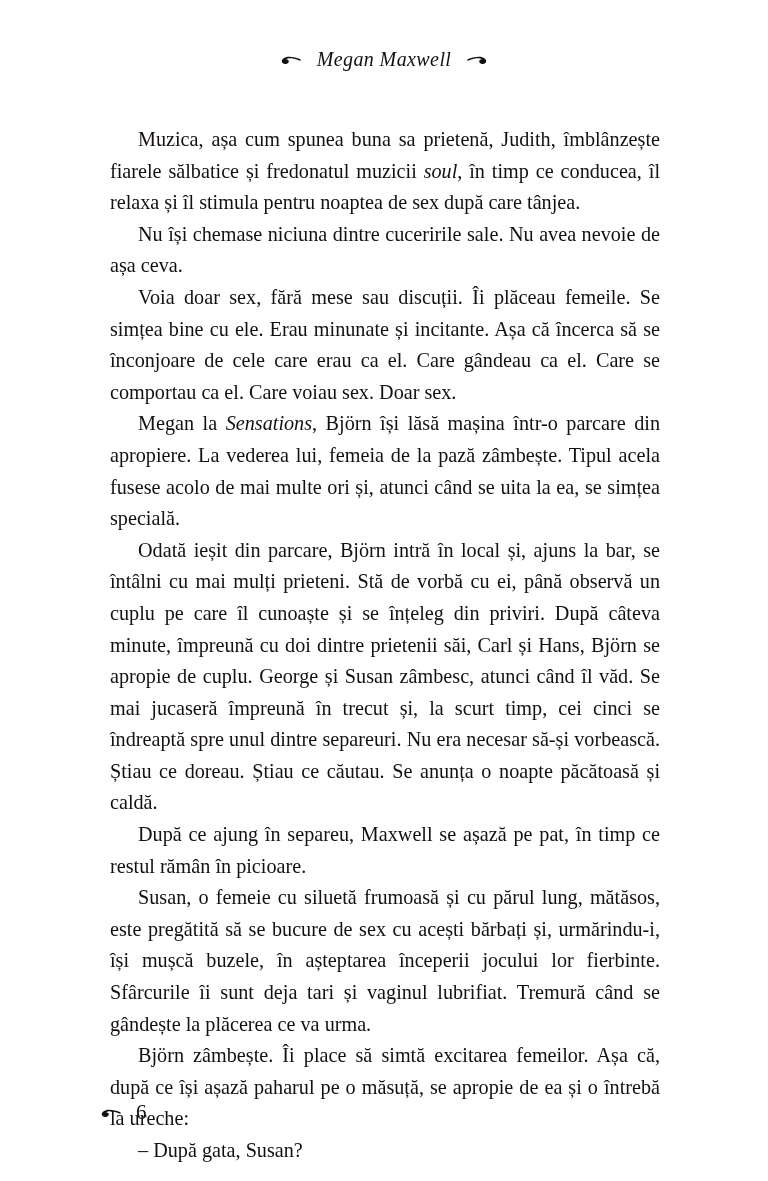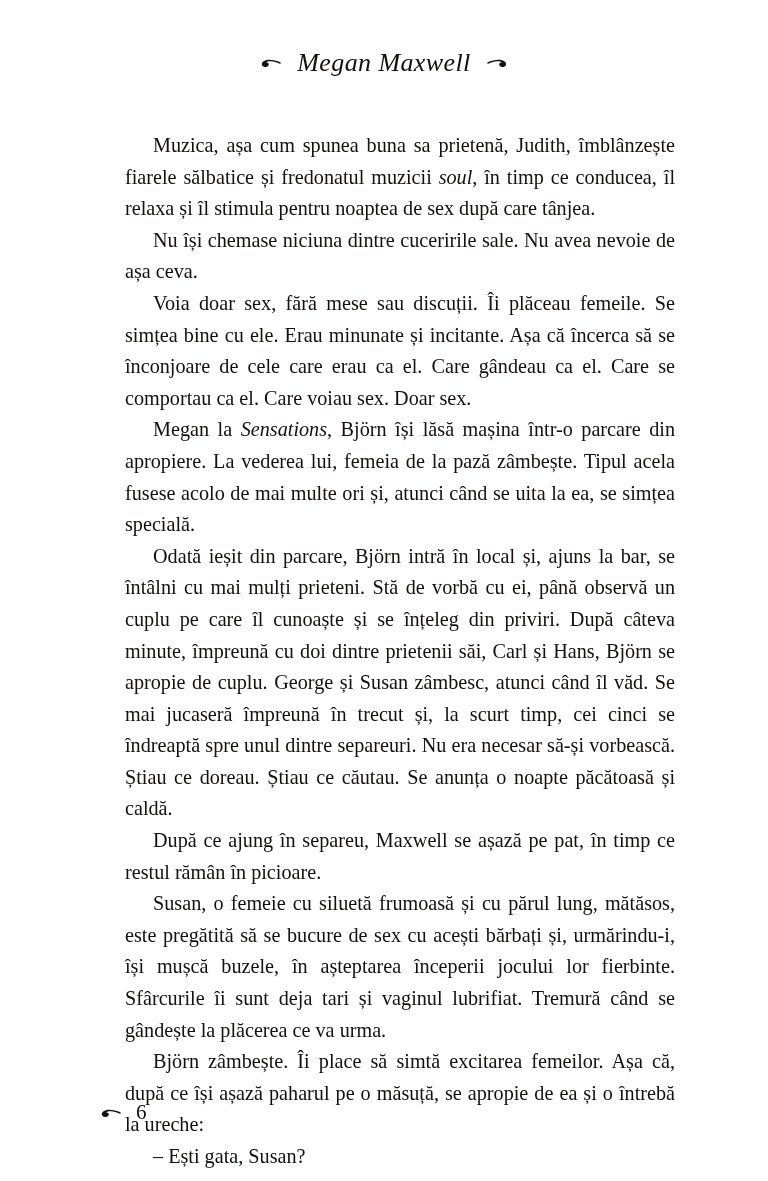--- a/index.html
+++ b/index.html
@@ -27,42 +27,41 @@
   .running-head {
     position: absolute;
     top: 48px;
     left: 0;
     width: 768px;
     text-align: center;
     white-space: nowrap;
   }
   .running-head .author-name {
     font-style: italic;
-    font-size: 26px;
+    font-size: 20px;
     letter-spacing: 0.4px;
     color: #14100f;
     vertical-align: middle;
   }
   .ornament {
     display: inline-block;
     vertical-align: middle;
     color: #14100f;
   }
   .ornament svg { display: block; }
   .orn-left  { margin-right: 11px; }
   .orn-right { margin-left: 11px; }
   .orn-right svg { transform: scaleX(-1); }
 
   
   .textblock {
     position: absolute;
     left: 110px;
-    top: 130px;
+    top: 124px;
     width: 550px;
-    margin-left: 15px;
   }
   .textblock p {
     margin: 0;
     text-align: justify;
     text-justify: inter-word;
     font-size: 20.2px;
     line-height: 31.6px;
     text-indent: 28px;
     color: #14100f;
     hyphens: manual;
@@ -123,21 +122,21 @@
     <p>
       <span>După ce ajung în separeu, Maxwell se așază pe pat, în timp ce restul rămân în picioare.</span>
     </p>
     <p>
       <span>Susan, o femeie cu siluetă frumoasă și cu părul lung, mătăsos, este pregătită să se bucure de sex cu acești bărbați și, urmărindu-i, își mușcă buzele, în așteptarea începerii jocului lor fierbinte. Sfârcurile îi sunt deja tari și vaginul lubrifiat. Tremură când se gândește la plăcerea ce va urma.</span>
     </p>
     <p>
       <span>Björn zâmbește. Îi place să simtă excitarea femeilor. Așa că, după ce își așază paharul pe o măsuță, se apropie de ea și o întrebă la ureche:</span>
     </p>
     <p>
-      <span>– Ești gata, Susan?</span>
+      <span>– După gata, Susan?</span>
     </p>
   </div>
 
   <div class="folio">
     <span class="ornament">
       <svg width="22" height="14" viewBox="0 0 22 14" fill="none" xmlns="http://www.w3.org/2000/svg">
         <path d="M20.5 6.2 C16 4.6, 10 3.2, 6 4.2 C2.2 5.1, 0.8 8.0, 2.6 9.9 C4.2 11.6, 7.6 11.2, 8.6 9.2 C9.4 7.6, 8.0 6.2, 6.2 6.4 C7.4 5.2, 10.2 5.0, 13 5.6 C15.6 6.1, 18.2 7.0, 20.5 7.9 Z" fill="currentColor"></path>
       </svg>
     </span>
     <span class="folio-num">6</span>

